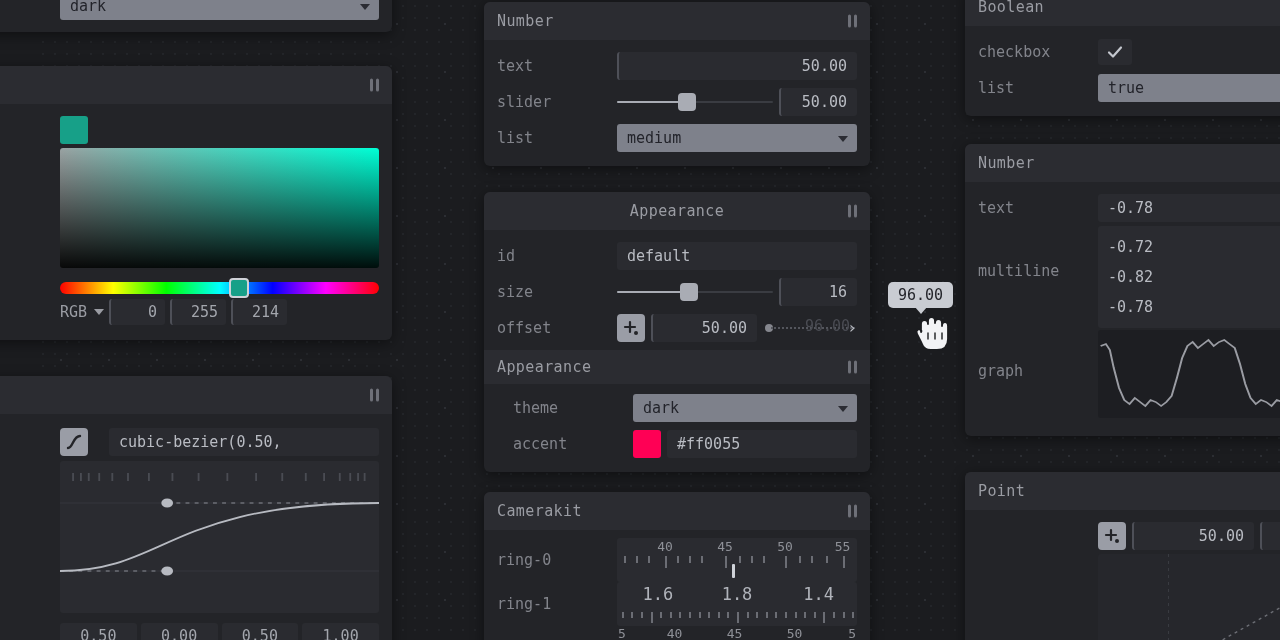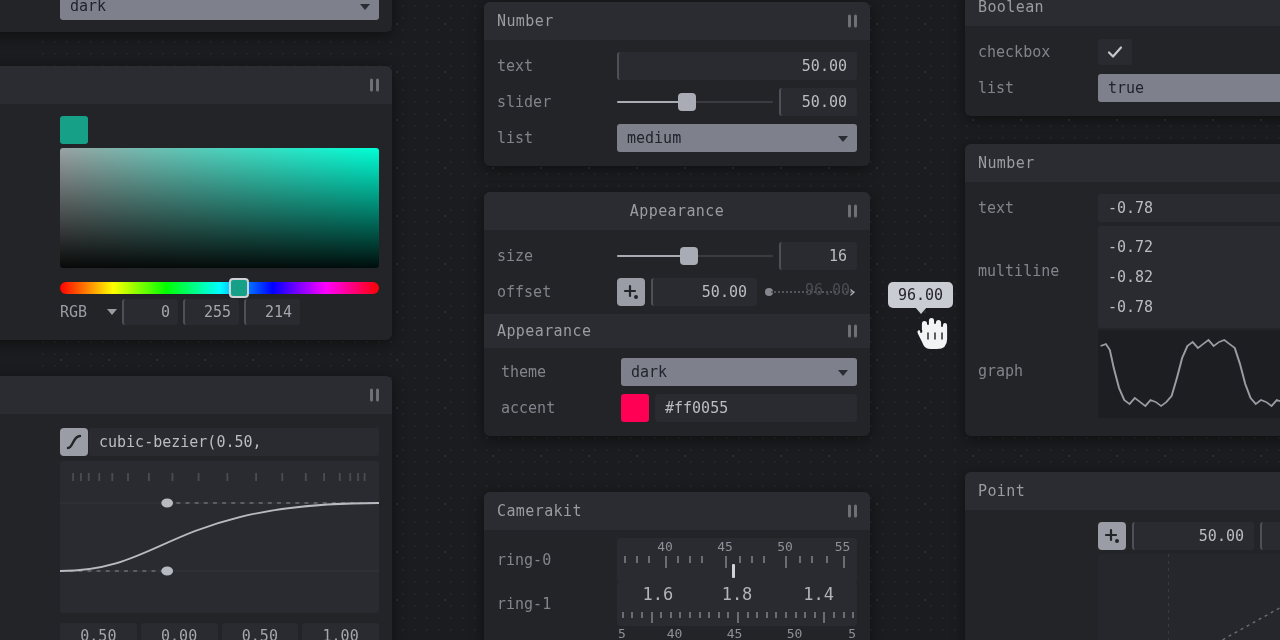--- a/index.html
+++ b/index.html
@@ -122,21 +122,21 @@
   #p-listcut { left: -110px; top: -18px; width: 465px; }
   #p-color   { left: -110px; top: 66px; width: 465px; }
   .sv-box { height: 120px; border-radius: 3px; }
   .hue-strip { height: 12px; border-radius: 6px; position: relative;
     background: linear-gradient(to right,#ff0000,#ffff00,#00ff00,#00ffff,#0000ff,#ff00ff,#ff0000); }
   .hue-thumb { position:absolute; top:-4px; width:20px; height:20px; border-radius:4px;
     border:2px solid #cfd2d8; transform:translateX(-50%); }
   .mini { width: 56px; flex:none; height:26px; background:#2a2b30; border-left:2px solid #4e5058;
     border-radius:3px; display:flex; align-items:center; justify-content:flex-end;
     padding:0 8px; font-size:15px; color:#a3a6ad; }
-  .mode { font-size:15px; color:#9a9ca3; display:flex; align-items:center; gap:20px; }
+  .mode { font-size:15px; color:#9a9ca3; display:flex; align-items:center; gap:7px; }
 
   
   #p-essentials { left:-110px; top:376px; width:465px; }
   .bez-wrap { background:#2a2b30; border-radius:3px; height:152px; position:relative; overflow:hidden; }
   .bez-vals { display:flex; gap:4px; margin-top:5px; }
   .bez-vals .mini { flex:1; width:auto; justify-content:center; border-left:none; }
 
   
   #p-number  { left:447px; top:2px;   width:386px; }
   #p-params  { left:447px; top:192px; width:386px; }
@@ -255,21 +255,21 @@
 
       <span class="grip">
           <i></i>
           <i></i>
         </span>
     </div>
     <div class="panel-body">
       <div class="row" style="min-height:200px; align-items:flex-start; padding-top:6px;">
         <div class="row-label" style="padding-top:82px;">icker</div>
         <div class="row-ctrl" style="flex-direction:column; align-items:stretch; gap:5px;">
-          <div style="display:flex; gap:1px; align-items:center;">
+          <div style="display:flex; gap:21px; align-items:center;">
             <span class="iconbtn">
               <svg width="18" height="18" viewBox="0 0 18 18">
                 <path d="M3 15 C 8 15, 8 3, 15 3" stroke="#232428" stroke-width="2.4" fill="none" stroke-linecap="round"></path>
               </svg>
             </span>
             <div class="field plain">cubic-bezier(0.50,</div>
           </div>
           <div class="bez-wrap">
             <svg width="100%" height="152" viewBox="0 0 244 152" preserveAspectRatio="none">
               <g stroke="#4a4c53" stroke-width="1.4">
@@ -353,20 +353,26 @@
   <div class="panel" id="p-params">
     <div class="panel-head">
       <span class="panel-title center">Appearance</span>
       <span class="grip">
           <i></i>
           <i></i>
         </span>
     </div>
     <div class="panel-body" style="padding-bottom:0;">
       <div class="row">
+        <div class="row-label">id</div>
+        <div class="row-ctrl">
+          <div class="field plain">default</div>
+        </div>
+      </div>
+      <div class="row">
         <div class="row-label">size</div>
         <div class="row-ctrl">
           <div class="slider">
             <span class="track"></span>
             <span class="fill" style="width:46%"></span>
             <span class="thumb" style="left:46%"></span>
           </div>
           <div class="numbox">16</div>
         </div>
       </div>
@@ -391,21 +397,21 @@
         </div>
       </div>
 
       <div class="sub-head">
         <span class="panel-title">Appearance</span>
         <span class="grip">
             <i></i>
             <i></i>
           </span>
       </div>
-      <div style="padding:6px 0 10px 4px;">
+      <div style="padding:6px 0 10px 16px;">
         <div class="row">
           <div class="row-label">theme</div>
           <div class="row-ctrl">
             <div class="select">
               <span>dark</span>
               <span class="caret"></span>
             </div>
           </div>
         </div>
         <div class="row">

